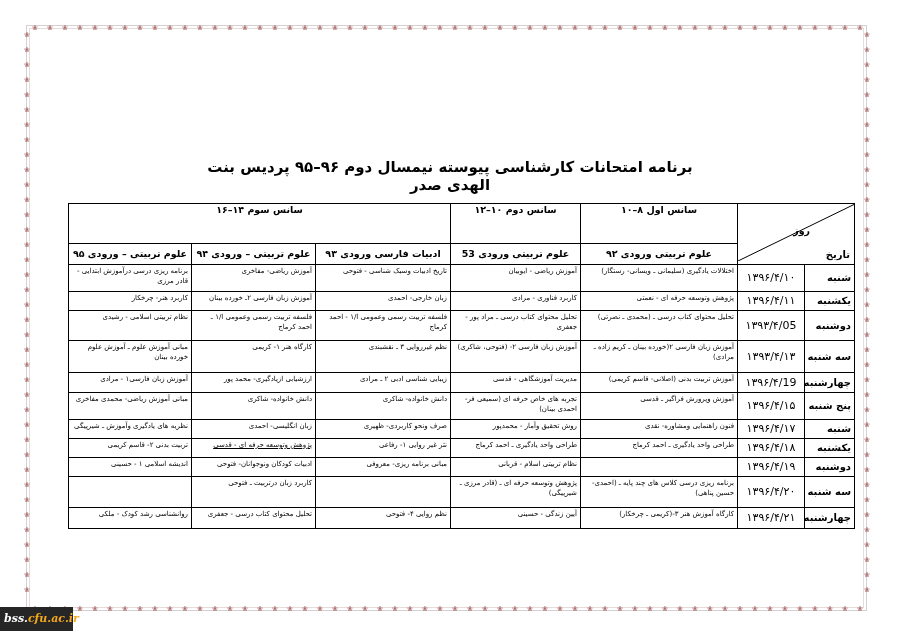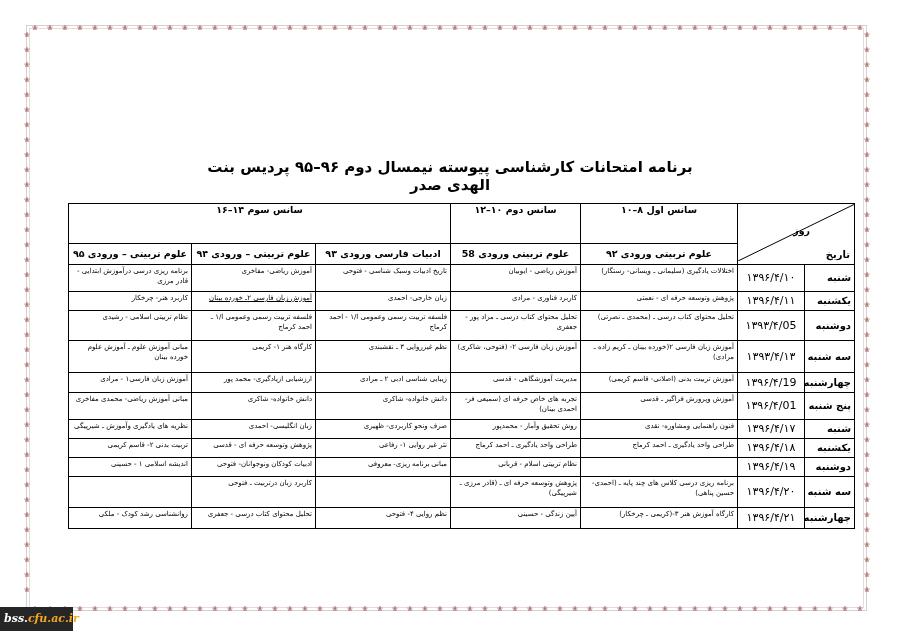--- a/index.html
+++ b/index.html
@@ -265,21 +265,21 @@
       </svg>
       <span class="lbl-day">روز</span>
       <span class="lbl-date">تاریخ</span>
     </th>
     <th class="th-session">سانس اول ۸–۱۰</th>
     <th class="th-session">سانس دوم ۱۰–۱۲</th>
     <th class="th-session" colspan="3">سانس سوم ۱۴–۱۶</th>
   </tr>
   <tr>
     <th class="th-group">علوم تربیتی ورودی ۹۲</th>
-    <th class="th-group">علوم تربیتی ورودی 58</th>
+    <th class="th-group">علوم تربیتی ورودی 53</th>
     <th class="th-group">ادبیات فارسی ورودی ۹۳</th>
     <th class="th-group">علوم تربیتی – ورودی ۹۴</th>
     <th class="th-group">علوم تربیتی – ورودی ۹۵</th>
   </tr>
   </tbody>
     <tbody id="rows">
       <tr class="row">
         <td class="day" style="height: 24px;">شنبه</td>
         <td class="date" style="height: 24px;">۱۳۹۶/۴/۱۰</td>
         <td style="height: 24px;">اختلالات یادگیری (سلیمانی ـ ویسانی- رستگار)</td>
@@ -287,21 +287,21 @@
         <td style="height: 24px;">تاریخ ادبیات وسبک شناسی - فتوحی</td>
         <td style="height: 24px;">آموزش ریاضی- مفاخری</td>
         <td style="height: 24px;">برنامه ریزی درسی درآموزش ابتدایی - قادر مرزی</td>
       </tr>
       <tr class="row">
         <td class="day" style="height: 16px;">یکشنبه</td>
         <td class="date" style="height: 16px;">۱۳۹۶/۴/۱۱</td>
         <td style="height: 16px;">پژوهش وتوسعه حرفه ای - نعمتی</td>
         <td style="height: 16px;">کاربرد فناوری - مرادی</td>
         <td style="height: 16px;">زبان خارجی- احمدی</td>
-        <td style="height: 16px; text-decoration: underline;">آموزش زبان فارسی ۲ـ خورده بینان</td>
+        <td style="height: 16px;">آموزش زبان فارسی ۲ـ خورده بینان</td>
         <td style="height: 16px;">کاربرد هنر- چرخکار</td>
       </tr>
       <tr class="row">
         <td class="day" style="height: 27px;">دوشنبه</td>
         <td class="date" style="height: 27px;">۱۳۹۳/۴/05</td>
         <td style="height: 27px;">تحلیل محتوای کتاب درسی ـ (محمدی ـ نصرتی)</td>
         <td style="height: 27px;">تحلیل محتوای کتاب درسی ـ مراد پور - جعفری</td>
         <td style="height: 27px;">فلسفه تربیت رسمی وعمومی ا/۱ - احمد کرماج</td>
         <td style="height: 27px;">فلسفه تربیت رسمی وعمومی ا/۱ ـ احمد کرماج</td>
         <td style="height: 27px;">نظام تربیتی اسلامی - رشیدی</td>
@@ -319,21 +319,21 @@
         <td class="day" style="height: 17px;">چهارشنبه</td>
         <td class="date" style="height: 17px;">۱۳۹۶/۴/19</td>
         <td style="height: 17px;">آموزش تربیت بدنی (اصلانی- قاسم کریمی)</td>
         <td style="height: 17px;">مدیریت آموزشگاهی - قدسی</td>
         <td style="height: 17px;">زیبایی شناسی ادبی ۲ ـ مرادی</td>
         <td style="height: 17px;">ارزشیابی ازیادگیری- محمد پور</td>
         <td style="height: 17px;">آموزش زبان فارسی۱ - مرادی</td>
       </tr>
       <tr class="row">
         <td class="day" style="height: 24px; margin-left: 43px;">پنج شنبه</td>
-        <td class="date" style="height: 24px;">۱۳۹۶/۴/01</td>
+        <td class="date" style="height: 24px;">۱۳۹۶/۴/۱۵</td>
         <td style="height: 24px;">آموزش وپرورش فراگیر ـ قدسی</td>
         <td style="height: 24px;">تجربه های خاص حرفه ای (سمیعی فر- احمدی بینان)</td>
         <td style="height: 24px;">دانش خانواده- شاکری</td>
         <td style="height: 24px;">دانش خانواده- شاکری</td>
         <td style="height: 24px;">مبانی آموزش ریاضی- محمدی مفاخری</td>
       </tr>
       <tr class="row">
         <td class="day" style="height: 16px;">شنبه</td>
         <td class="date" style="height: 16px;">۱۳۹۶/۴/۱۷</td>
         <td style="height: 16px;">فنون راهنمایی ومشاوره- نقدی</td>
@@ -341,29 +341,29 @@
         <td style="height: 16px;">صرف ونحو کاربردی- ظهیری</td>
         <td style="height: 16px;">زبان انگلیسی- احمدی</td>
         <td style="height: 16px;">نظریه های یادگیری وآموزش ـ شیرپیگی</td>
       </tr>
       <tr class="row">
         <td class="day" style="height: 16px;">یکشنبه</td>
         <td class="date" style="height: 16px;">۱۳۹۶/۴/۱۸</td>
         <td style="height: 16px;">طراحی واحد یادگیری ـ احمد کرماج</td>
         <td style="height: 16px;">طراحی واحد یادگیری ـ احمد کرماج</td>
         <td style="height: 16px;">نثر غیر روایی ۱- رفاعی</td>
-        <td style="height: 16px;">پژوهش وتوسعه حرفه ای - قدسی</td>
+        <td style="height: 16px; text-decoration: underline;">پژوهش وتوسعه حرفه ای - قدسی</td>
         <td style="height: 16px;">تربیت بدنی ۲- قاسم کریمی</td>
       </tr>
       <tr class="row">
         <td class="day" style="height: 16px;">دوشنبه</td>
         <td class="date" style="height: 16px;">۱۳۹۶/۴/۱۹</td>
         <td style="height: 16px;"></td>
         <td style="height: 16px; margin-top: 39px;">نظام تربیتی اسلام - قربانی</td>
-        <td style="height: 16px; font-family: Liberation Serif, serif;">مبانی برنامه ریزی- معروفی</td>
+        <td style="height: 16px;">مبانی برنامه ریزی- معروفی</td>
         <td style="height: 16px;">ادبیات کودکان ونوجوانان- فتوحی</td>
         <td style="height: 16px;">اندیشه اسلامی ۱ - حسینی</td>
       </tr>
       <tr class="row">
         <td class="day" style="height: 28px;">سه شنبه</td>
         <td class="date" style="height: 28px;">۱۳۹۶/۴/۲۰</td>
         <td style="height: 28px;">برنامه ریزی درسی کلاس های چند پایه ـ (احمدی- حسین پناهی)</td>
         <td style="height: 28px;">پژوهش وتوسعه حرفه ای ـ (قادر مرزی ـ شیرپیگی)</td>
         <td style="height: 28px;"></td>
         <td style="height: 28px;">کاربرد زبان درتربیت ـ فتوحی</td>

